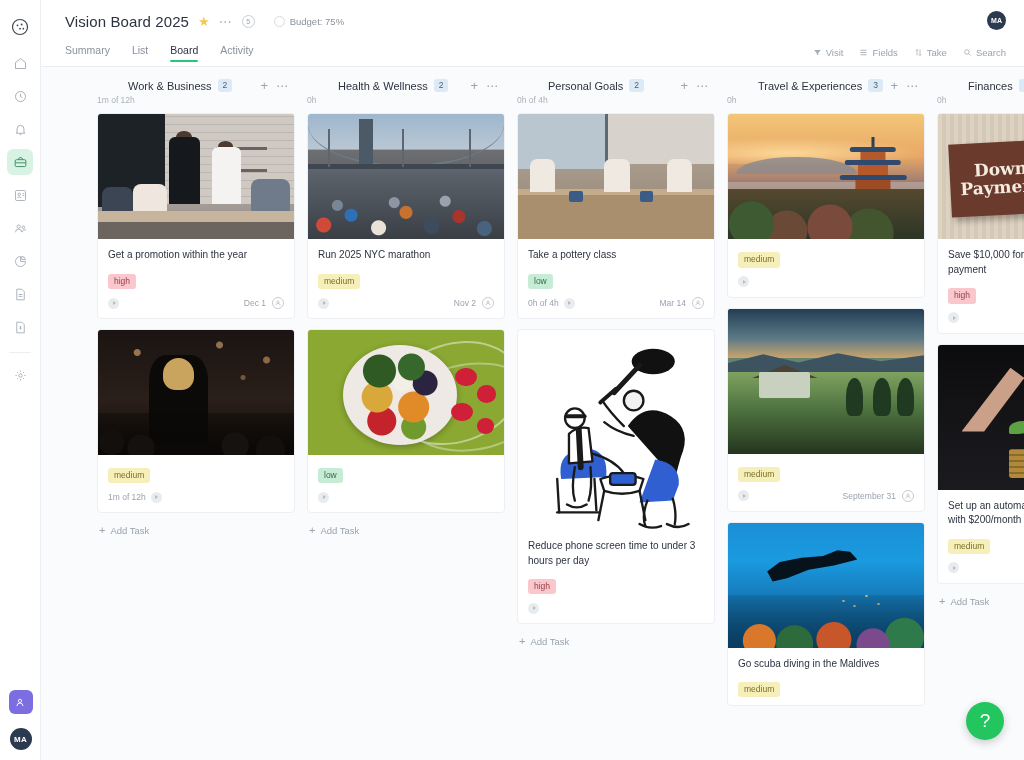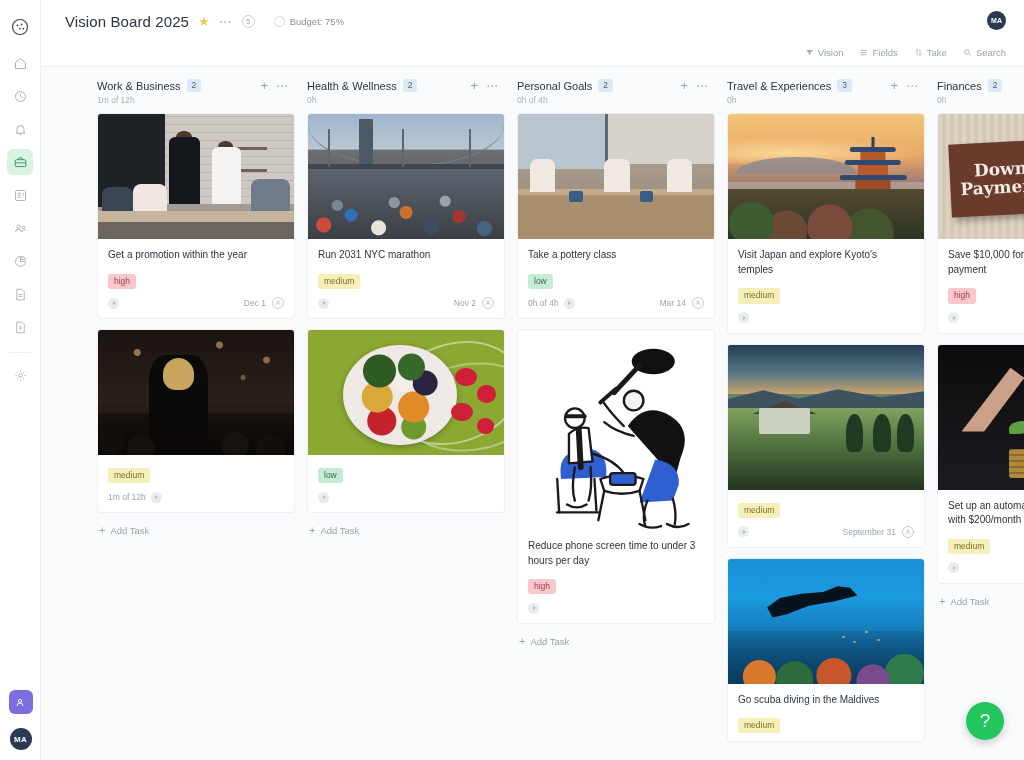--- a/index.html
+++ b/index.html
@@ -124,21 +124,21 @@
 
   
   .board-area {
     flex: 1; background: #fafbfc; overflow: hidden;
     padding: 12px 0 0 0;
   }
   .columns { display: flex; height: 100%; padding-left: 56px; }
   .column { width: 198px; min-width: 198px; margin-right: 12px; }
 
   .col-head { padding-right: 6px; }
-  .col-head-top { display: flex; align-items: flex-end; }
+  .col-head-top { display: flex; align-items: flex-end; margin-left: 31px; }
   .col-name { font-size: 11px; color: #2c3340; }
   .col-count {
     margin-left: 6px; font-size: 8.5px; color: #4a5costume;
     color: #55606e; background: #dceaf7;
     border-radius: 3px; padding: 1px 5px; line-height: 1.35;
   }
   .col-head-actions { margin-left: auto; display: flex; align-items: center; gap: 8px; }
   .col-plus { color: #9aa3af; font-size: 13px; cursor: pointer; line-height: 1; }
   .col-dots { color: #9aa3af; font-size: 12px; letter-spacing: .8px; cursor: pointer; line-height: 1; }
   .col-time { font-size: 8.5px; color: #aab1bb; margin-top: 3px; }
@@ -473,27 +473,33 @@
         <span class="dots-icon">⋯</span>
         <span class="circ-badge">5</span>
         <span class="budget-chip">
           <span class="budget-ring"></span>
           <span class="budget-text">Budget: 75%</span>
         </span>
       </div>
 
       <div class="avatar-tr">MA</div>
 
+      <div class="tabs-row">
+        <div class="tab">Summary</div>
+        <div class="tab">List</div>
+        <div class="tab active">Board</div>
+        <div class="tab">Activity</div>
+      </div>
 
       <div class="toolbar-right">
         <div class="tool-btn">
           <svg width="9" height="9" viewBox="0 0 24 24" fill="#a3abb5">
               <path d="M3 5h18l-7 8v6l-4-2v-4z"></path>
             </svg>
-          <span>Vision</span>
+          <span>Visit</span>
         </div>
         <div class="tool-btn">
           <svg width="9" height="9" viewBox="0 0 24 24" fill="none" stroke="#a3abb5" stroke-width="2.4">
               <path d="M4 6h16M4 12h16M4 18h16"></path>
             </svg>
           <span>Fields</span>
         </div>
         <div class="tool-btn">
           <svg width="9" height="9" viewBox="0 0 24 24" fill="none" stroke="#a3abb5" stroke-width="2">
               <path d="M8 4v16M8 4 5 7M8 4l3 3M16 20V4M16 20l-3-3M16 20l3-3"></path>
@@ -608,21 +614,21 @@
                   <div class="cable"></div>
                     <div class="tower"></div>
                     <div class="deck"></div>
                   <div class="lamp" style="left:10%"></div>
                     <div class="lamp" style="left:48%"></div>
                     <div class="lamp" style="left:82%"></div>
                   <div class="crowd"></div>
                 </div>
               </div>
               <div class="card-body">
-                <div class="card-title">Run 2031 NYC marathon</div>
+                <div class="card-title">Run 2025 NYC marathon</div>
                 <span class="pill medium">medium</span>
                 <div class="card-foot">
                   <span class="play-btn"></span>
                   <span class="foot-right">
                     <span class="due-date">Nov 2</span>
                     <span class="assignee">
                       <svg width="8" height="8" viewBox="0 0 24 24" fill="none" stroke="#b5bcc5" stroke-width="2">
                           <circle cx="12" cy="9" r="3.4"></circle>
                           <path d="M5.5 19.5a6.5 6.5 0 0 1 13 0"></path>
                         </svg>
@@ -795,21 +801,20 @@
                       <i class="r1"></i>
                     <i class="b2"></i>
                       <i class="r2"></i>
                       <i class="b3"></i>
                       <i class="r3"></i>
                   </div>
                   <div class="trees"></div>
                 </div>
               </div>
               <div class="card-body">
-                <div class="card-title">Visit Japan and explore Kyoto's temples</div>
                 <span class="pill medium">medium</span>
                 <div class="card-foot">
                   <span class="play-btn"></span>
                 </div>
               </div>
             </div>
 
             <div class="card">
               <div class="card-img tall">
                 <div class="art art-mtn">

